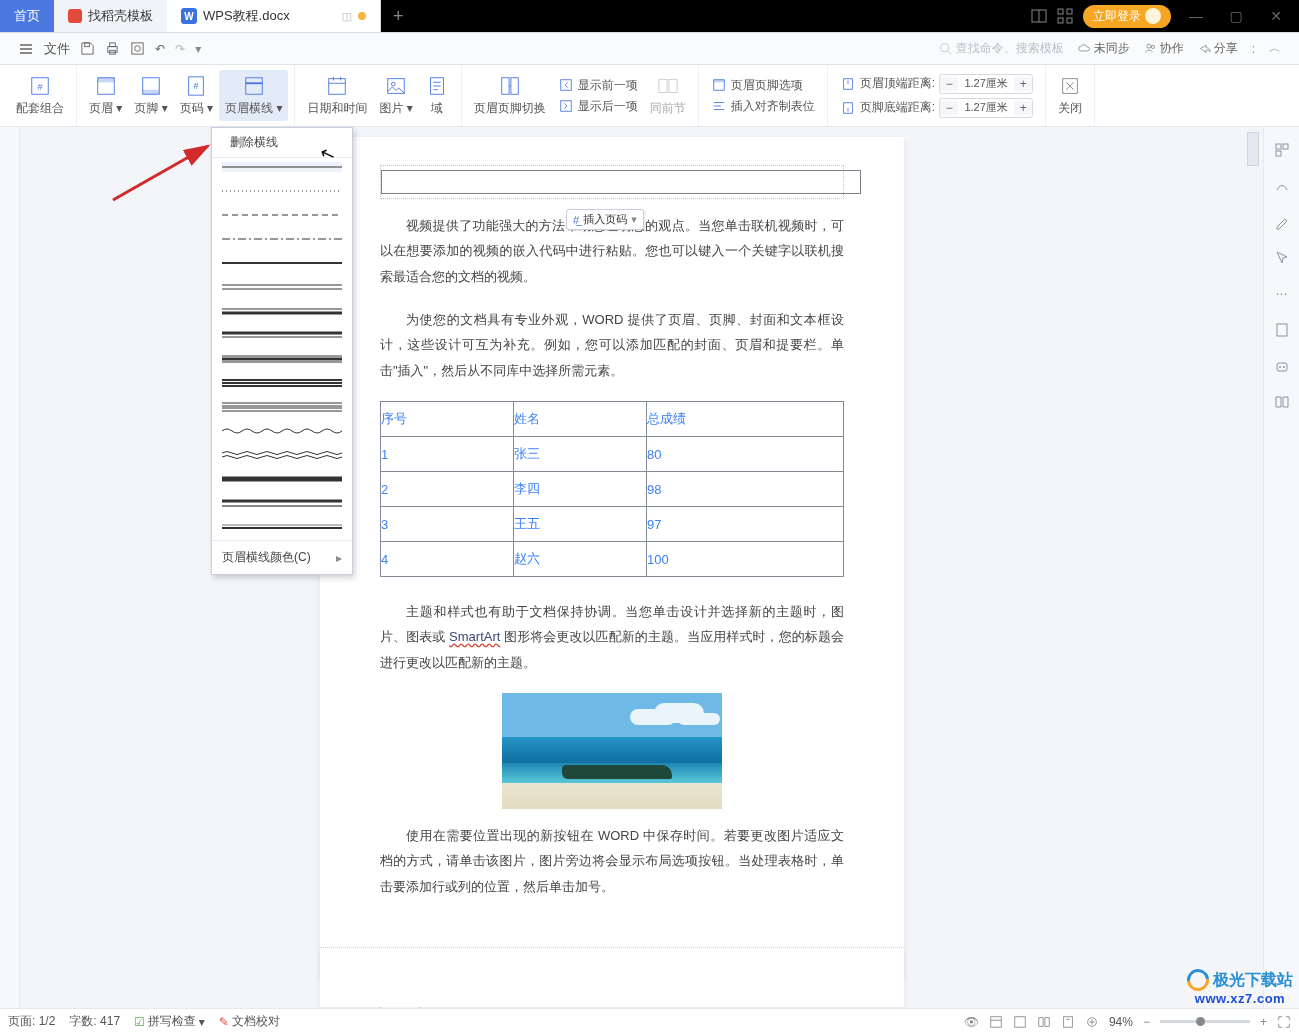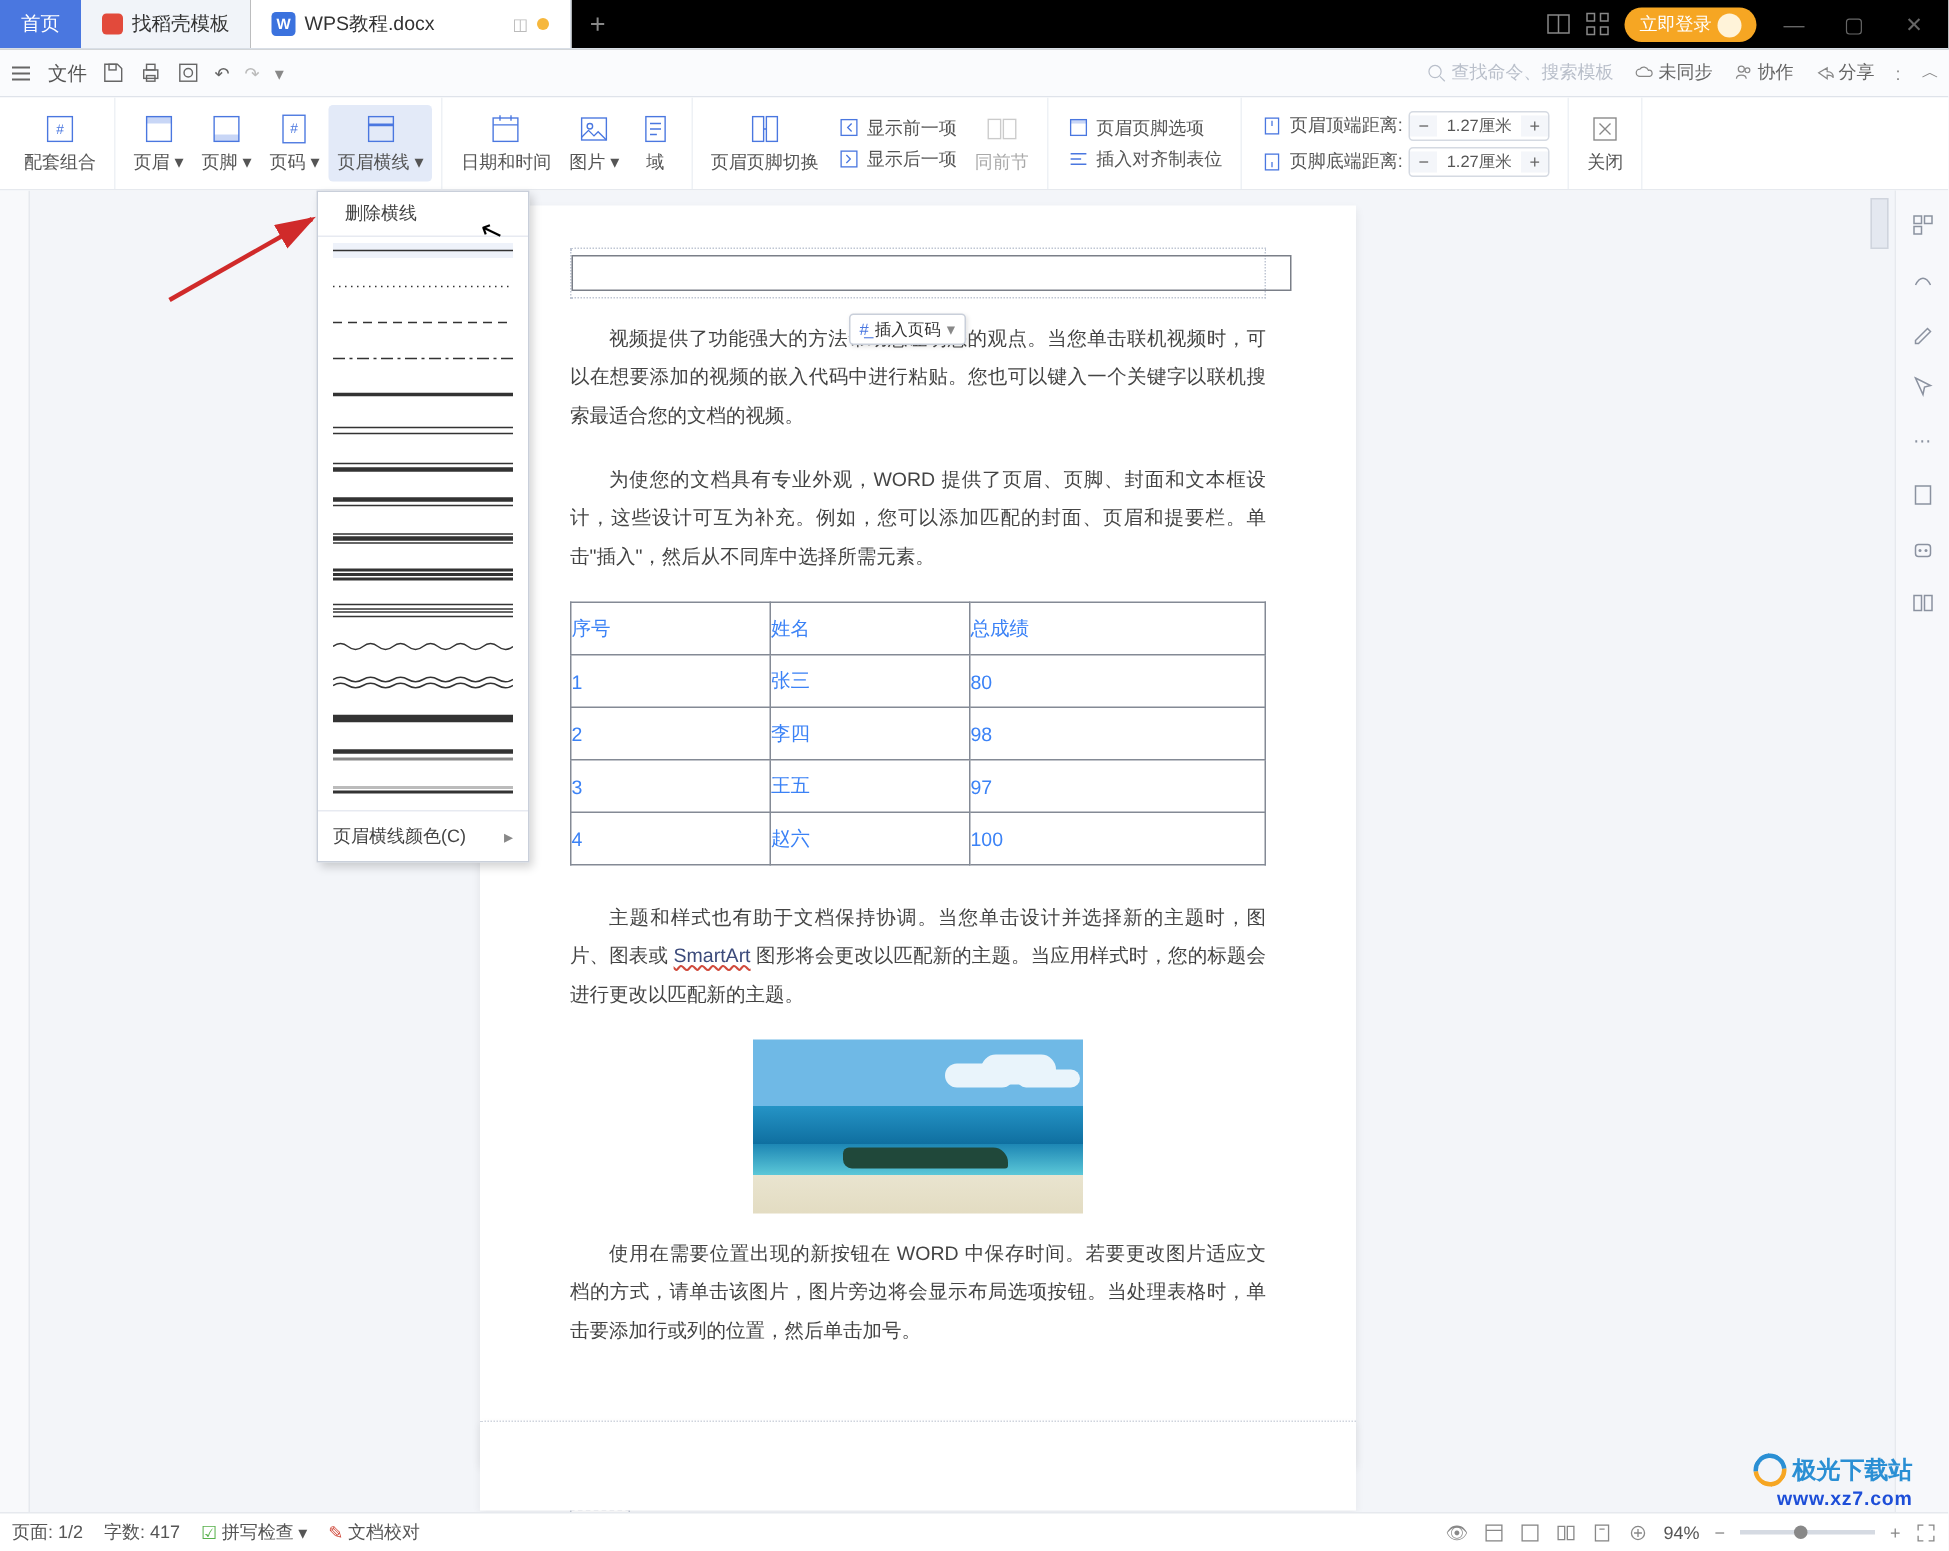--- a/index.html
+++ b/index.html
@@ -6,27 +6,27 @@
 body { background: #fff; width: 1299px; height: 1034px; overflow: hidden; position: relative; font-size: 12px; color: #333; }
 
 
 .titlebar { height: 33px; display: flex; align-items: stretch; background: #000000; border-bottom: 1px solid #d8dee6; }
 .tab { display: flex; align-items: center; padding: 0 14px; gap: 6px; cursor: pointer; font-size: 13px; }
 .tab.home { background: #4a77e0; color: #fff; }
 .tab.doc { background: #fff; border-right: 1px solid #d8dee6; }
 .tab .dot { width: 8px; height: 8px; border-radius: 50%; background: #f6b73c; }
 .tab-plus { display: flex; align-items: center; padding: 0 12px; color: #888; font-size: 18px; }
 .titlebar-right { margin-left: auto; display: flex; align-items: center; gap: 10px; padding-right: 8px; }
-.login-btn { background: #f6a623; color: #fff; border-radius: 12px; padding: 3px 10px; display: flex; align-items: flex-end; gap: 4px; font-size: 12px; }
+.login-btn { background: #f6a623; color: #fff; border-radius: 12px; padding: 3px 10px; display: flex; align-items: center; gap: 4px; font-size: 12px; }
 .login-btn .avatar { width: 16px; height: 16px; border-radius: 50%; background: #fff3d9; }
 .win-btn { width: 30px; text-align: center; color: #666; font-size: 14px; }
 .hdr-icon { width: 16px; height: 16px; display: inline-flex; align-items: center; justify-content: center; color: #888; }
 
 
-.menubar { height: 32px; display: flex; align-items: center; padding: 0 6px; border-bottom: 1px solid #dfe3ea; background: #fafbfd; }
+.menubar { height: 32px; display: flex; align-items: center; padding: 0 18px; border-bottom: 1px solid #dfe3ea; background: #fafbfd; }
 .mini-tools { display: flex; gap: 10px; align-items: center; margin-right: 14px; }
 .mini-tools span { color: #666; display: inline-flex; }
 .menu-items { display: flex; gap: 18px; font-size: 13px; }
 .menu-item { color: #555; cursor: pointer; padding: 4px 2px; }
 .menu-item.active { background: #4a77e0; color: #fff; border-radius: 4px; padding: 4px 10px; }
 .menubar-right { margin-left: auto; display: flex; gap: 14px; align-items: center; font-size: 12px; color: #666; }
 .search-box { color: #b9bfca; font-size: 12px; display: flex; align-items: center; gap: 4px; }
 
 
 .ribbon { height: 62px; display: flex; align-items: center; background: #fff; border-bottom: 1px solid #e6e9ee; padding: 0 4px; }
@@ -80,21 +80,21 @@
 
 .minimap { position: absolute; right: 40px; top: 132px; width: 12px; height: 34px; background: #e4e8f0; border: 1px solid #cfd4dd; }
 
 
 .statusbar { position: absolute; left: 0; right: 0; bottom: 0; height: 26px; background: #fff; border-top: 1px solid #e6e9ee; display: flex; align-items: center; padding: 0 8px; font-size: 12px; color: #555; gap: 14px; }
 .statusbar .right { margin-left: auto; display: flex; align-items: center; gap: 10px; }
 .zoom-slider { width: 90px; height: 3px; background: #d5dae2; position: relative; }
 .zoom-slider .thumb { position: absolute; left: 40%; top: -3px; width: 9px; height: 9px; border-radius: 50%; background: #888; }
 
 
-.watermark { position: absolute; right: 24px; bottom: 28px; text-align: right; z-index: 200; }
+.watermark { position: absolute; right: 6px; bottom: 28px; text-align: center; z-index: 200; }
 .watermark .l1 { font-size: 16px; font-weight: bold; color: #2a8fd4; display: flex; align-items: center; gap: 4px; justify-content: flex-end; }
 .watermark .l1 .g { width: 22px; height: 22px; border: 3px solid #f6a623; border-left-color: #2a8fd4; border-top-color: #2a8fd4; border-radius: 50%; transform: rotate(40deg); }
 .watermark .l2 { font-size: 13px; color: #1d4ed8; font-weight: bold; letter-spacing: .5px; }
 
 svg { display: block; }
 </style>
 </head>
 <body>
 
 <div class="titlebar">

